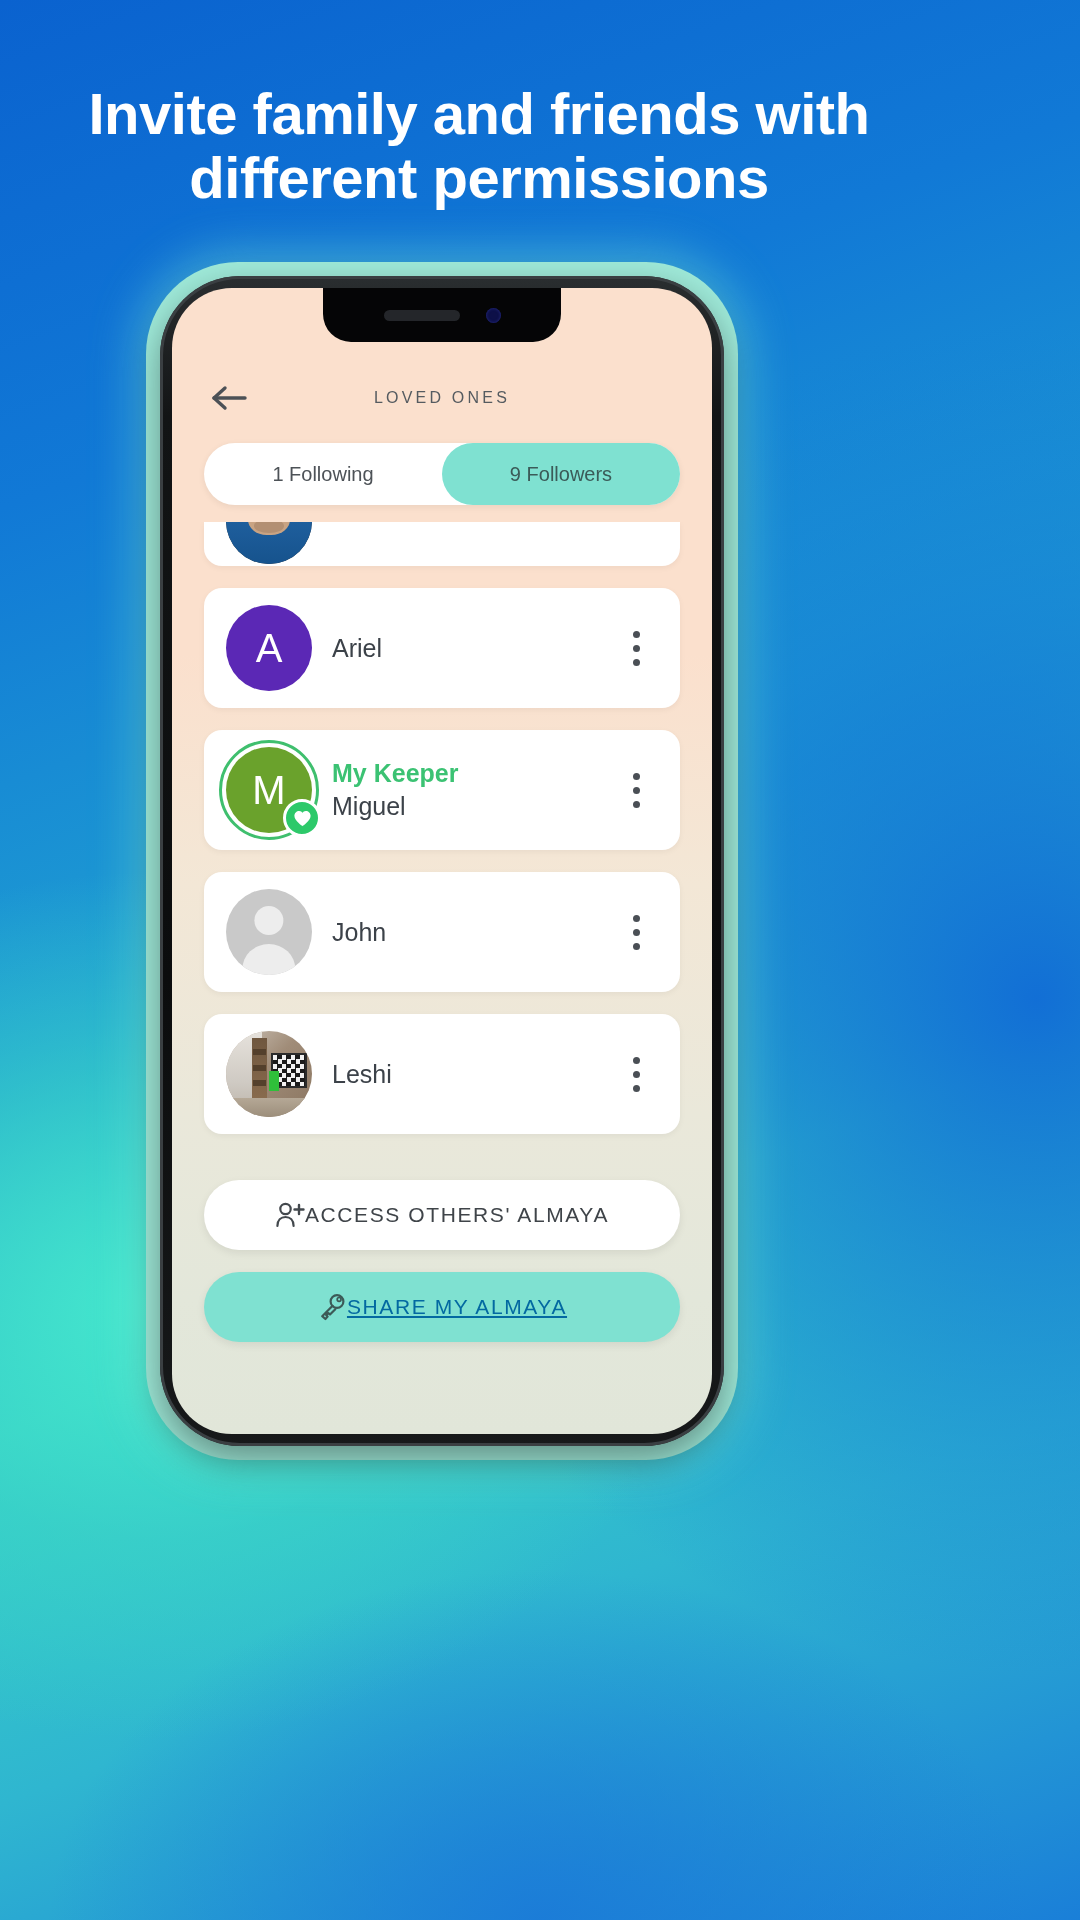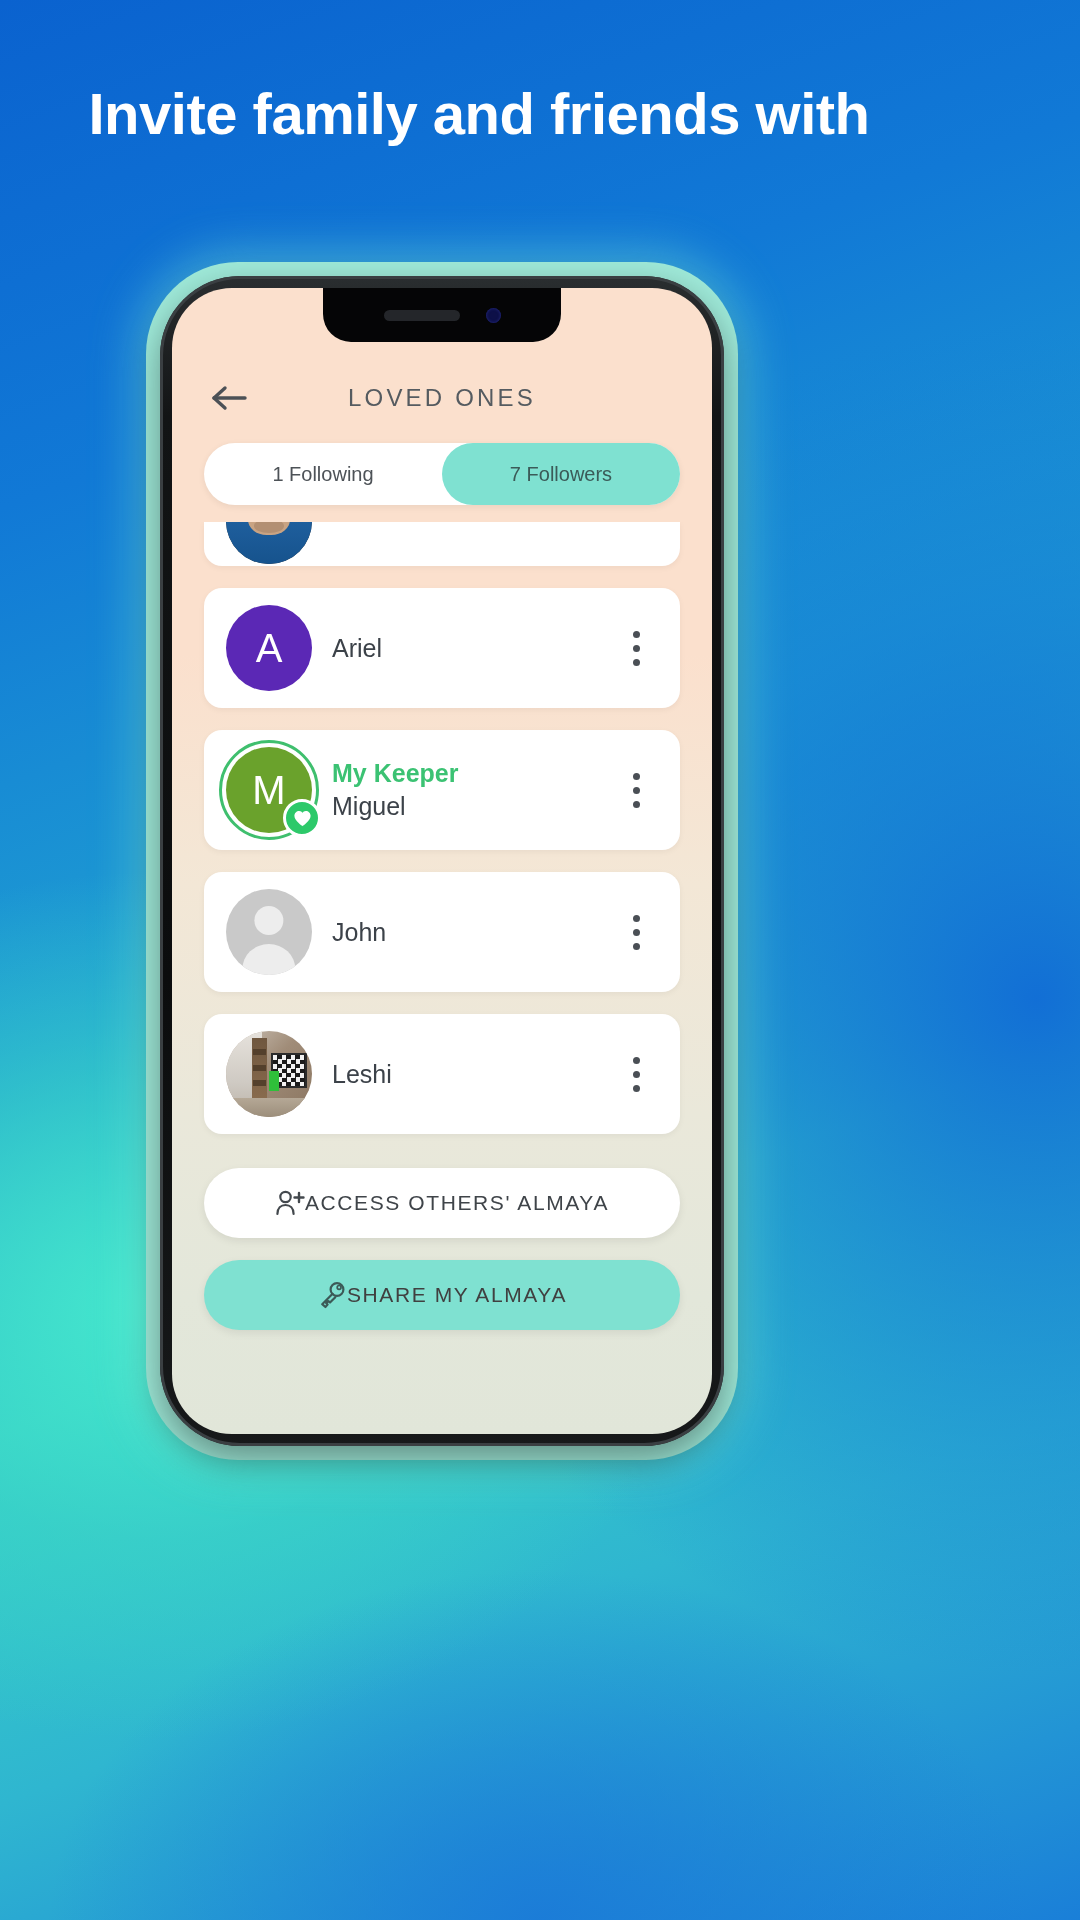--- a/index.html
+++ b/index.html
@@ -65,21 +65,21 @@
   .app-header {
     position:absolute; top:54px; left:0; right:0; height:112px;
     display:flex; align-items:center; z-index:10;
   }
   .back-btn {
     width:54px; height:54px; margin-left:30px;
     display:flex; align-items:center; justify-content:center; cursor:pointer;
   }
   .screen-title {
     flex:1; text-align:center; margin-right:84px;
-    font-size:24px; font-weight:500; letter-spacing:3.2px; color:#555b60;
+    font-size:16px; font-weight:500; letter-spacing:3.2px; color:#555b60;
   }
 
   
   .segmented {
     position:absolute; top:155px; left:32px; right:32px; height:62px;
     background:#ffffff; border-radius:34px; display:flex; z-index:12;
     box-shadow:0 2px 7px rgba(0,0,0,0.07);
   }
   .seg {
     flex:1; display:flex; align-items:center; justify-content:center;
@@ -160,35 +160,36 @@
   .kebab span { width:7px; height:7px; border-radius:50%; background:#4a4f55; display:block; }
 
   
   .actions { position:absolute; left:32px; right:32px; bottom:92px; z-index:14; }
   .action-btn {
     height:70px; border-radius:36px; display:flex; align-items:center;
     justify-content:center; cursor:pointer; margin-bottom:22px;
     font-size:21px; letter-spacing:1.6px; font-weight:500;
   }
   .action-btn.light { background:#ffffff; color:#3f4449; box-shadow:0 3px 8px rgba(0,0,0,0.08); }
-  .action-btn.teal  { background:#7fe1d1; color:#404040; box-shadow:0 3px 8px rgba(0,0,0,0.08); margin-bottom:12px; }
+  .action-btn.teal  { background:#7fe1d1; color:#0369a1; box-shadow:0 3px 8px rgba(0,0,0,0.08); margin-bottom:0;text-decoration:underline; }
   .action-btn svg { flex:0 0 auto; }
 </style>
 </head>
 <body>
 
 <div id="bg">
   <div class="g1"></div>
   <div class="g2"></div>
   <div class="g3"></div>
   <div class="g4"></div>
 </div>
 
 <div class="headline">
   <span class="l1">Invite family and friends with</span>
+  <span class="l2">different permissions</span>
 </div>
 
 <div class="phone-wrap">
   <div class="phone-glow"></div>
   <div class="phone-bezel"></div>
 
   <div class="phone-screen">
 
     <div class="notch">
       <div class="speaker"></div>
@@ -200,21 +201,21 @@
         <svg width="38" height="28" viewBox="0 0 38 28">
           <path d="M15 4 L4 14 L15 24" fill="none" stroke="#4c5156" stroke-width="3.4" stroke-linecap="round" stroke-linejoin="round"></path>
           <path d="M4 14 L35 14" fill="none" stroke="#4c5156" stroke-width="3.4" stroke-linecap="round"></path>
         </svg>
       </div>
       <div class="screen-title">LOVED ONES</div>
     </div>
 
     <div class="segmented">
       <div class="seg">1 Following</div>
-      <div class="seg active">7 Followers</div>
+      <div class="seg active">9 Followers</div>
     </div>
 
     <div class="list">
 
       <div class="card clipped">
         <div class="avatar photo">
           <div class="ph-person">
             <div class="shirt"></div>
               <div class="face"></div>
               <div class="chin"></div>

